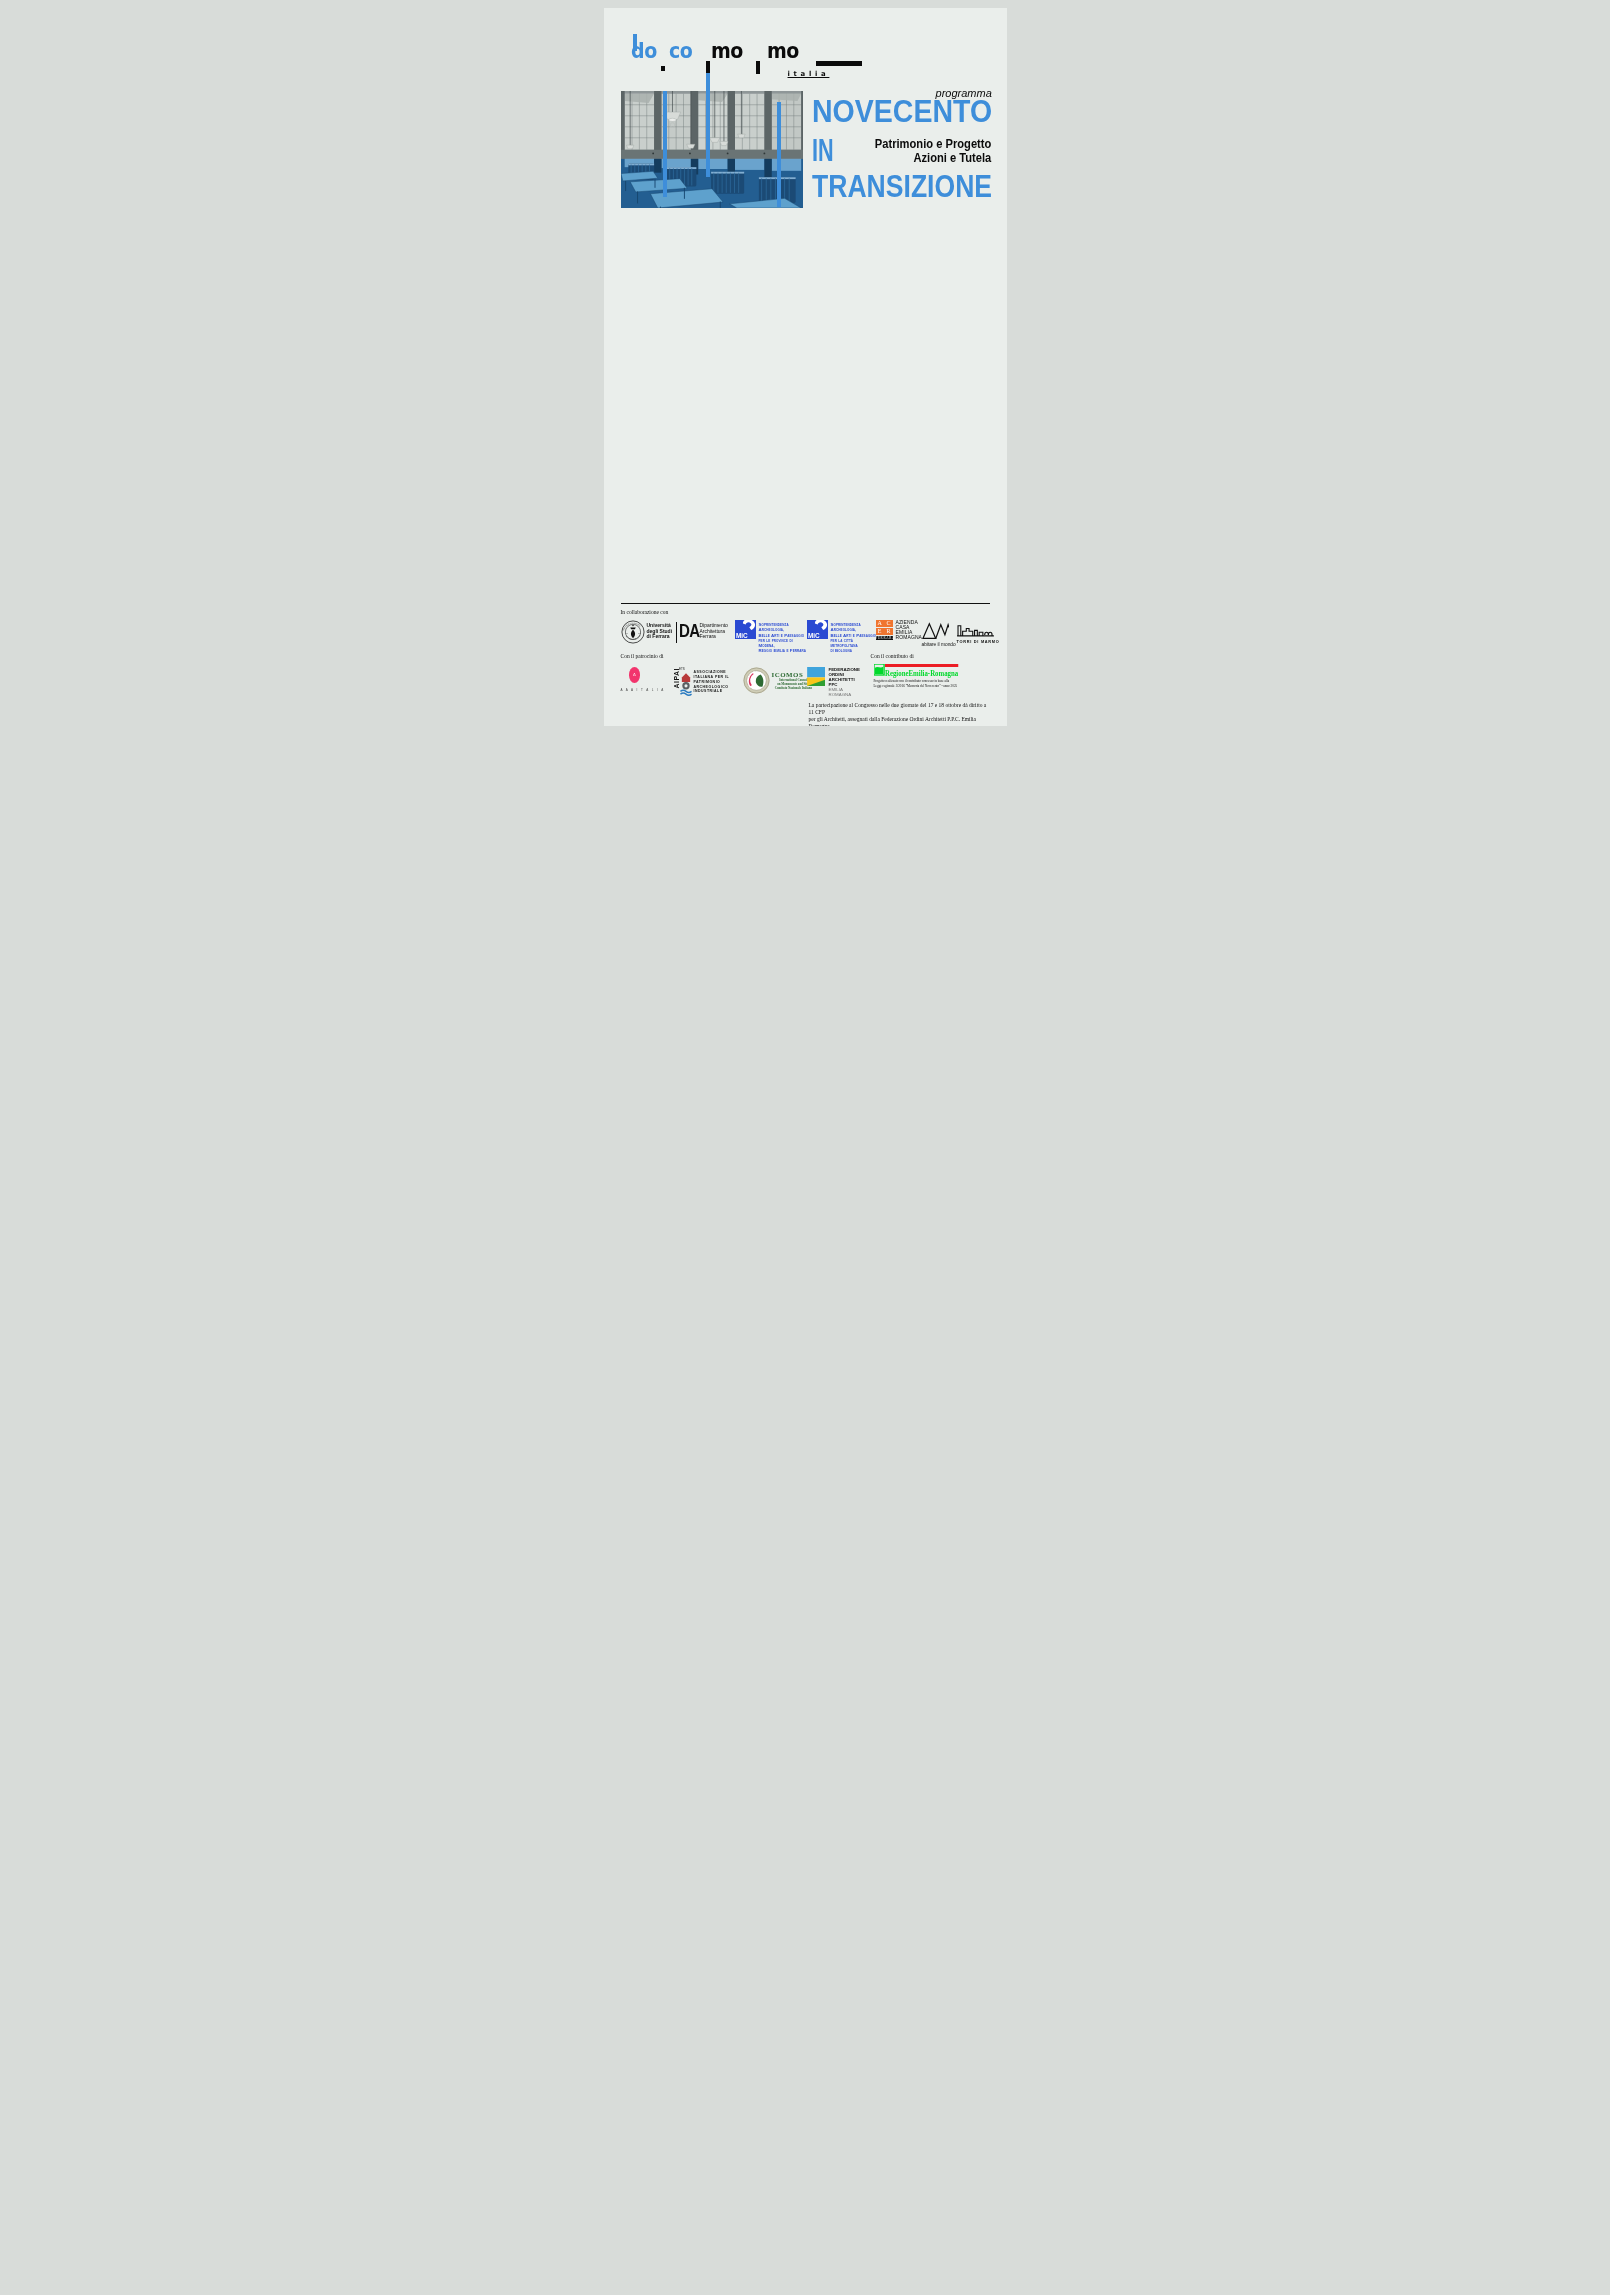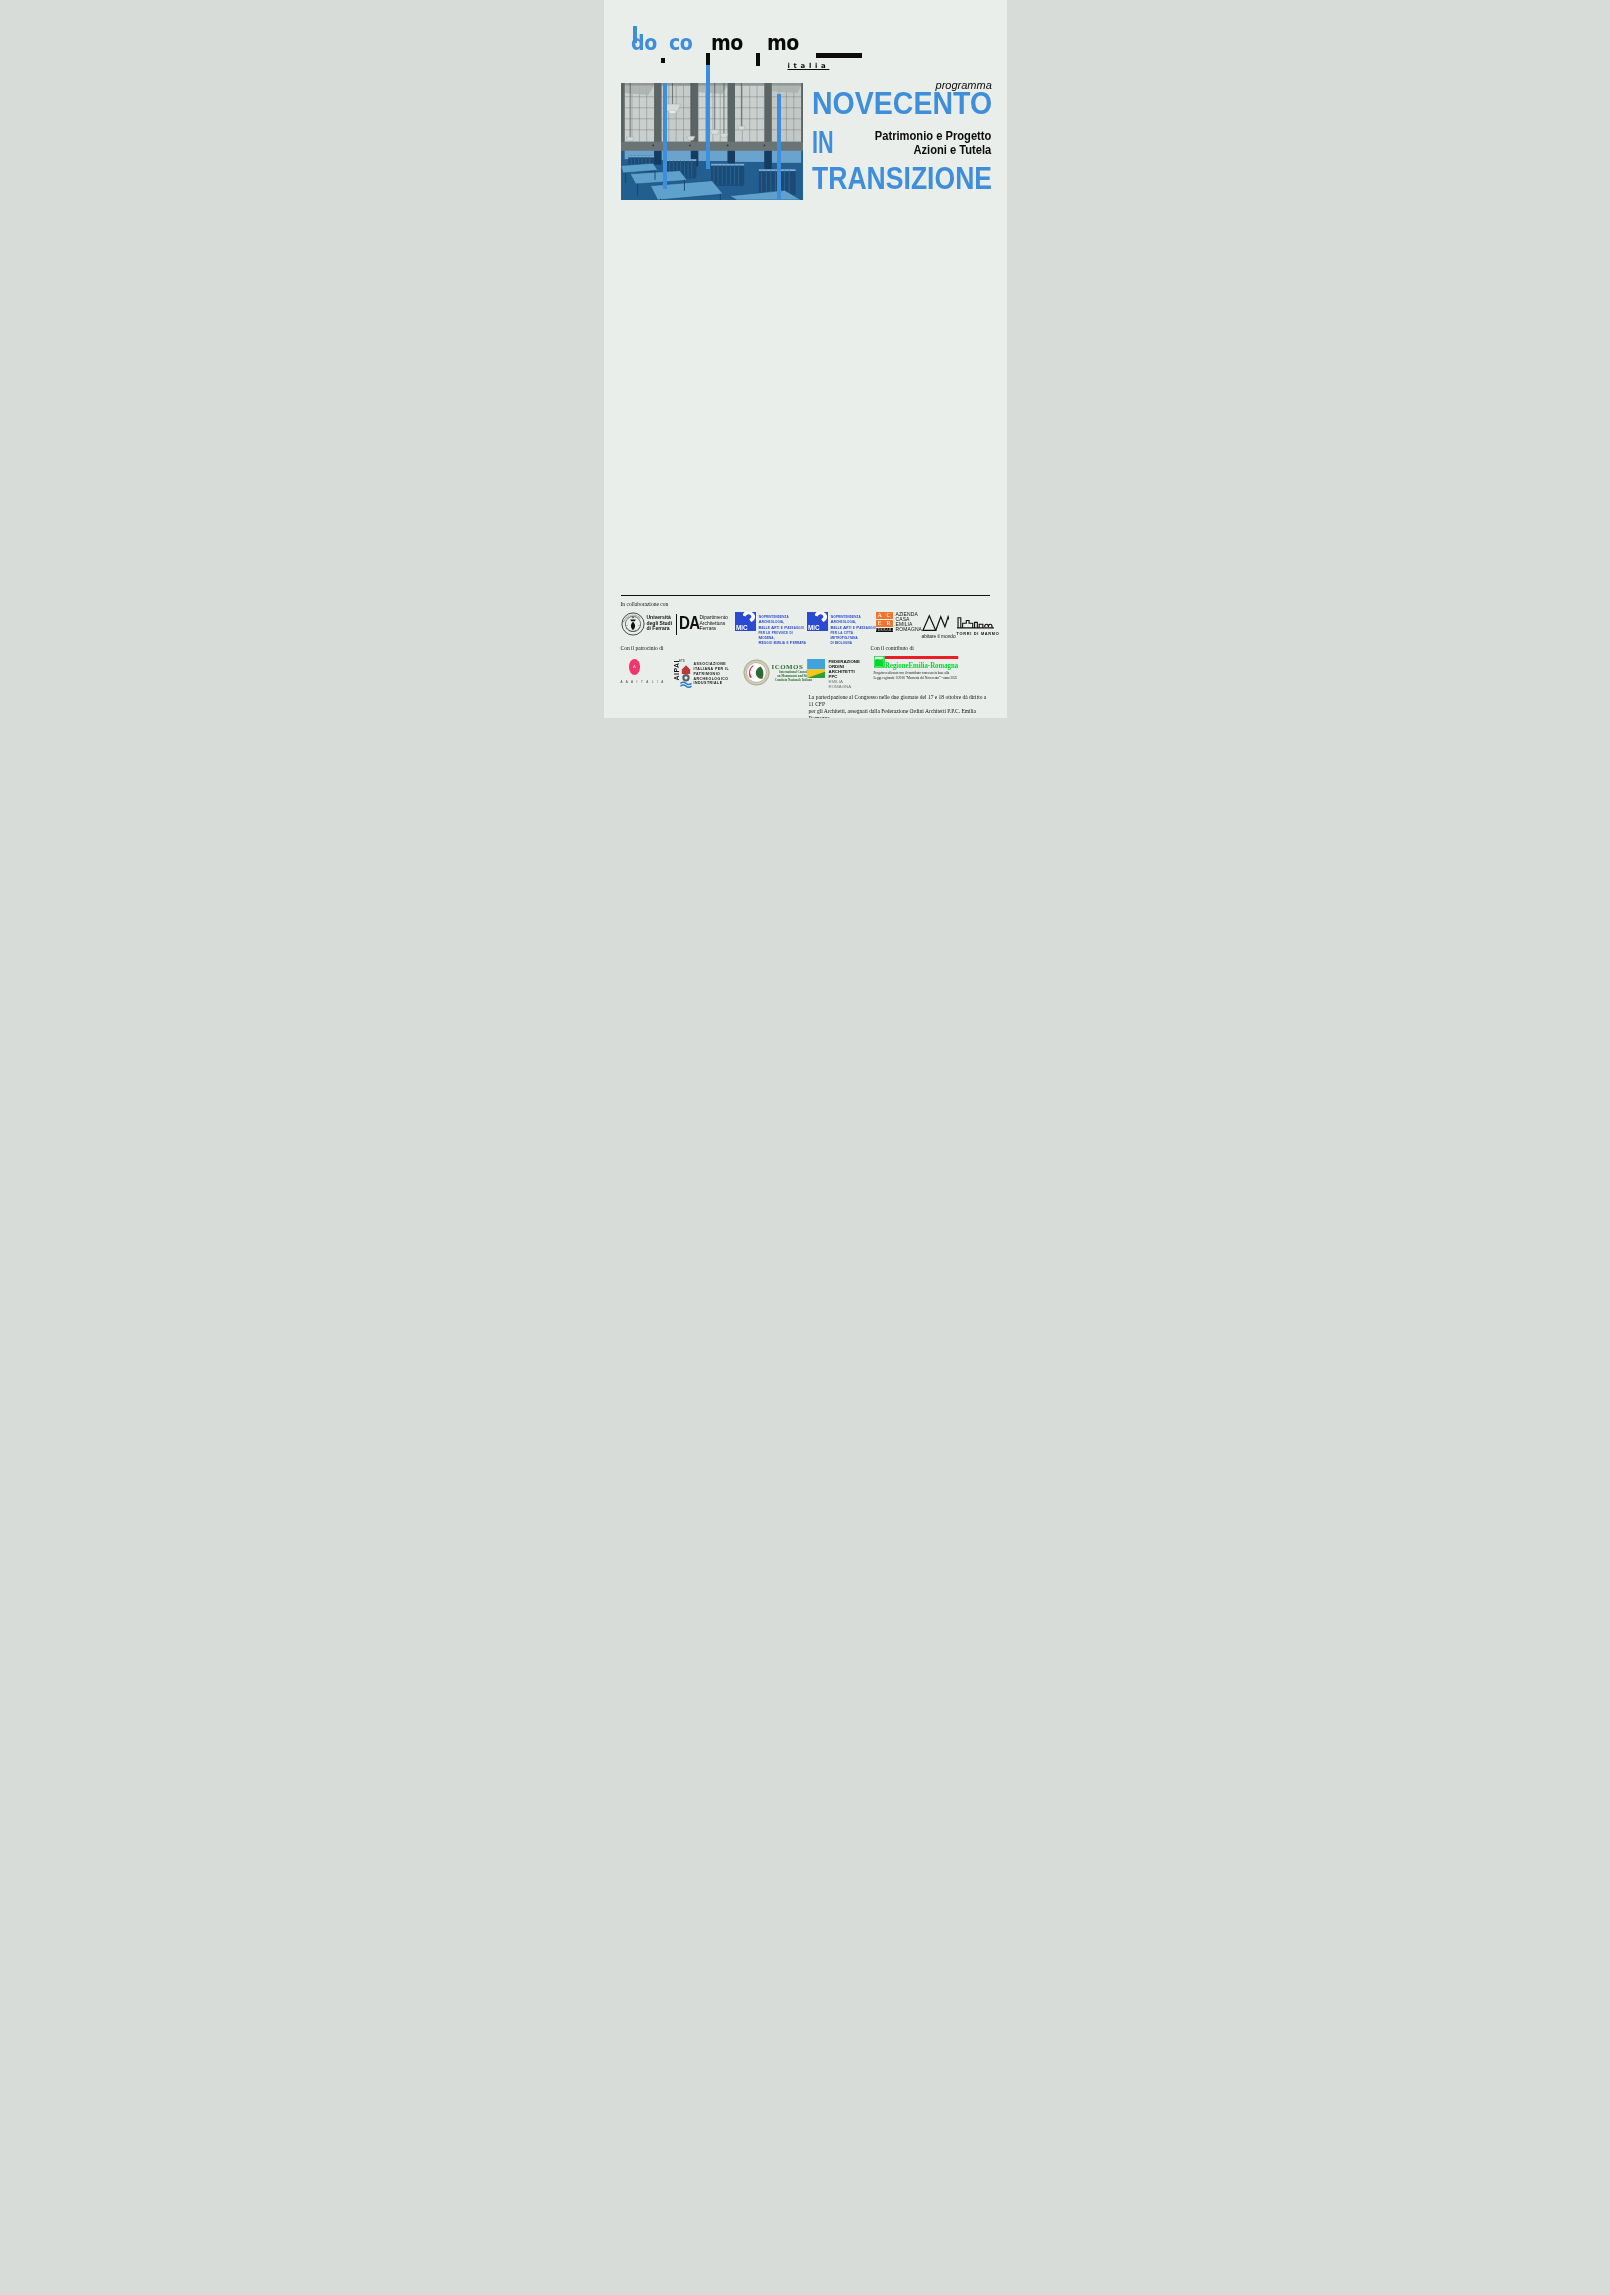--- a/index.html
+++ b/index.html
@@ -1,16 +1,16 @@
 <!DOCTYPE html>
 <html style="font-size:7.3px"><head>
 <meta charset="utf-8">
 <style>
   html,body{margin:0;padding:0;background:#d8dcd9;}
-  #page{position:relative;width:403px;height:718px;margin:0 auto;background:#eaeeeb;
+  #page{position:relative;width:403px;height:718px;margin:8px auto;background:#eaeeeb;
         font-family:"Liberation Serif",serif;color:#111;overflow:hidden;}
   .abs{position:absolute;}
   
   .dm-word{position:absolute;top:32px;font-family:"DejaVu Sans",sans-serif;font-weight:bold;
            font-size:21.6px;line-height:21.6px;letter-spacing:-0.5px;transform:scaleX(.88);transform-origin:left top;}
   .dm-blue{color:#3e8eda;}
   .dm-black{color:#0b0b0b;}
   .dm-bar{position:absolute;background:#0b0b0b;}
   .dm-bluebar{position:absolute;background:#3e8eda;}
   .dm-italia{position:absolute;left:184px;top:62px;font-family:"DejaVu Sans",sans-serif;

